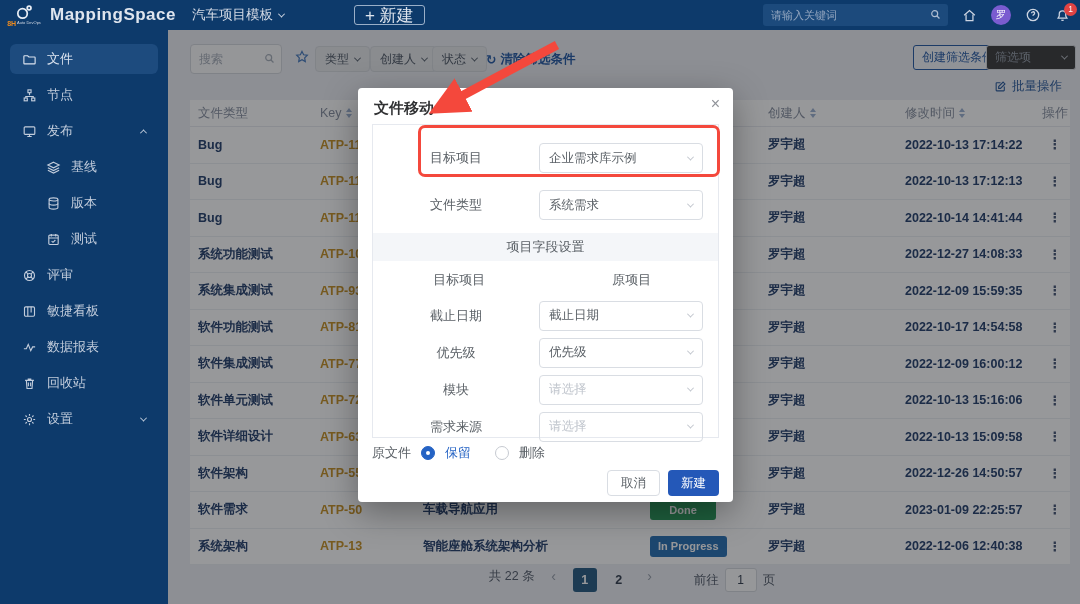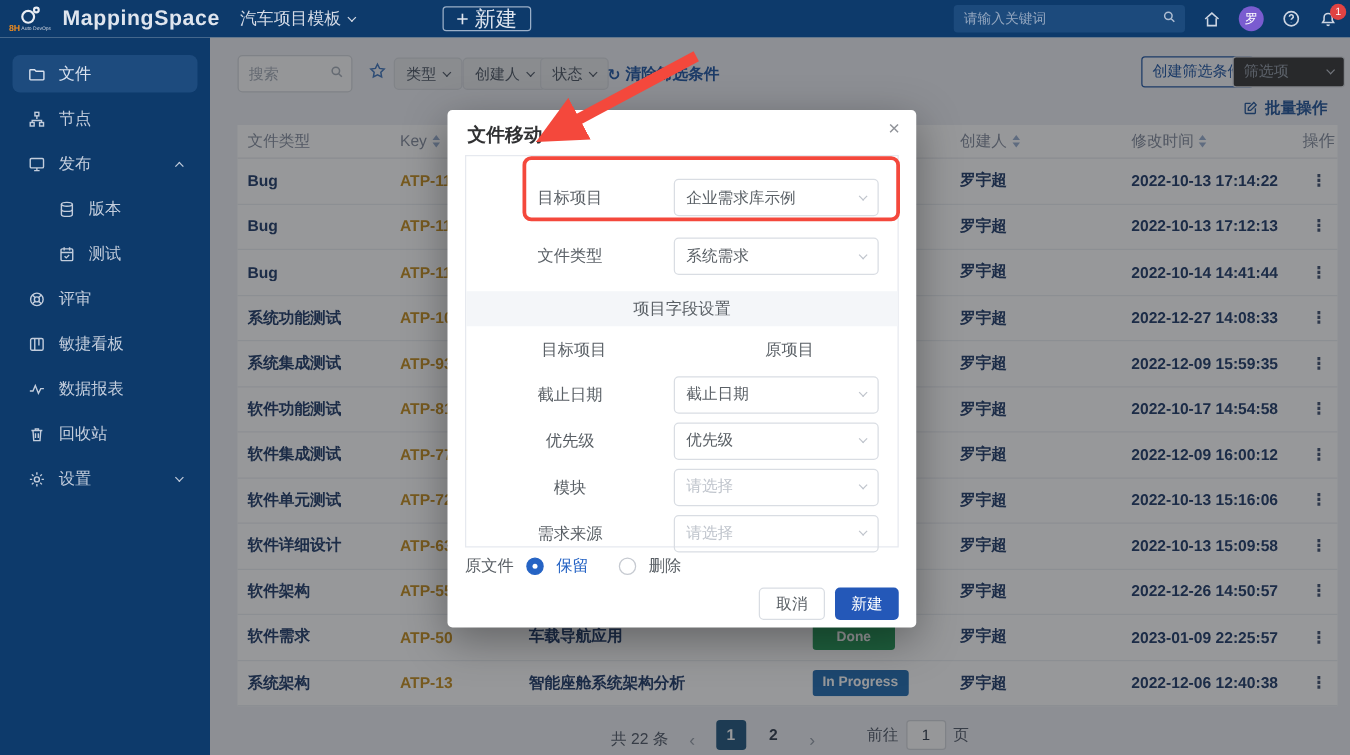--- a/index.html
+++ b/index.html
@@ -40,21 +40,21 @@
   .tb-search { position:absolute; left:22px; top:2px; width:92px; height:30px; }
   .tb-search input { width:100%; height:100%; border:1px solid #d6d9de; border-radius:4px; background:#fbfbfc; font-size:12px; padding:0 24px 0 8px; color:#555e6a; outline:none; }
   .tb-search input::placeholder { color:#aab1bb; }
   .tb-search .mag { position:absolute; right:6px; top:7px; color:#aab1bb; }
   .tb-star { position:absolute; left:126px; top:7px; color:#4a7dc0; }
   .pill { position:absolute; top:4px; height:26px; background:#e8eaed; border:1px solid #d9dce1; border-radius:4px; color:#555e6a; font-size:12px; display:flex; align-items:center; gap:6px; padding:0 9px; }
   .pill-type { left:147px; } .pill-creator { left:202px; } .pill-status { left:264px; }
   .clear-link { position:absolute; left:318px; top:9px; color:#2c5fa8; font-size:12.5px; font-weight:bold; display:flex; gap:4px; align-items:center; }
   .btn-create-filter { position:absolute; left:745px; top:3px; height:25px; padding:0 8px; border:1px solid #2c5fa8; border-radius:3px; color:#2c5fa8; font-size:12px; display:flex; align-items:center; background:#f5f7fa; }
   .sel-filter { position:absolute; left:818px; top:3px; width:90px; height:25px; border:1px solid #d9dce1; border-radius:3px; background:#404040; color:#98a0ab; font-size:12px; display:flex; align-items:center; justify-content:space-between; padding:0 8px; }
-  .batch-ops { position:absolute; left:826px; top:36px; color:#2e5d9e; font-size:12.5px; font-weight:bold; display:flex; align-items:center; gap:5px; }
+  .batch-ops { position:absolute; left:826px; top:36px; color:#2e5d9e; font-size:12.5px; font-weight:normal; display:flex; align-items:center; gap:5px; }
 
   .table { position:absolute; left:22px; right:10px; top:70px; height:465px; background:#fff; }
   .thead { display:flex; align-items:center; height:27px; border-bottom:1px solid #e9ebf0; color:#8b93a3; font-size:12.5px; padding-left:8px; }
   .trow { display:flex; align-items:center; height:36.5px; border-bottom:1px solid #edeff3; font-size:12.5px; padding-left:8px; }
   .c { overflow:hidden; white-space:nowrap; }
   .c.type { width:122px; color:#2b4570; font-weight:bold; }
   .c.key { width:103px; color:#c9952c; font-weight:bold; }
   .c.name { width:227px; color:#2b4570; font-weight:bold; }
   .c.status { width:118px; display:flex; justify-content:flex-start; }
   .c.creator { width:137px; color:#2b4570; font-weight:bold; }
@@ -64,21 +64,21 @@
   .thead .c.ops { justify-content:center; }
   .badge { min-width:66px; height:21px; border-radius:3px; color:#fff; font-size:11px; font-weight:bold; display:flex; align-items:center; justify-content:center; padding:0 8px; }
   .badge.done { background:#2f9e5f; }
   .badge.progress { background:#2e74b5; }
 
   .sorter { display:inline-flex; flex-direction:column; gap:2px; }
   .sorter i { width:0; height:0; border-left:3.5px solid transparent; border-right:3.5px solid transparent; }
   .sorter .up { border-bottom:4px solid #9fb3d2; }
   .sorter .dn { border-top:4px solid #9fb3d2; }
 
-  .pagination { position:absolute; left:0; right:0; top:538px; height:32px; display:flex; align-items:flex-end; justify-content:center; gap:10px; color:#5a6270; font-size:12.5px;padding-left:16px; }
+  .pagination { position:absolute; left:0; right:0; top:538px; height:32px; display:flex; align-items:flex-start; justify-content:center; gap:10px; color:#5a6270; font-size:12.5px;padding-left:16px; }
   .pg-arrow { color:#9aa1ac; font-size:14px; width:18px; text-align:center; }
   .pg-num { width:24px; height:24px; display:flex; align-items:center; justify-content:center; border-radius:3px; font-weight:bold; color:#3a4454; }
   .pg-num.active { background:#2d6086; color:#fff; }
   .pg-goto input { width:32px; height:24px; border:1px solid #d6d9de; border-radius:3px; text-align:center; font-size:12px; color:#3a4454; background:#fdfdfd; outline:none; }
   .pg-goto { display:flex; align-items:center; gap:6px; margin-left:25px; }
 
   
   .overlay { position:absolute; top:30px; left:168px; right:0; bottom:0; background:rgba(8,10,14,.42); z-index:10; }
 
   
@@ -190,20 +190,28 @@
     <div class="side-item">
       <svg class="sicon" viewBox="0 0 24 24" fill="none" stroke="currentColor" stroke-width="1.8">
           <rect x="3.5" y="4.5" width="17" height="12" rx="1.5"></rect>
           <path d="M12 16.5V20M8.5 20h7"></path>
         </svg>
       <span>发布</span>
       <i class="chev up sm chev-right"></i>
     </div>
     <div class="side-item sub">
       <svg class="sicon" viewBox="0 0 24 24" fill="none" stroke="currentColor" stroke-width="1.8">
+          <path d="M12 3.5 21 8l-9 4.5L3 8z"></path>
+          <path d="M3 12.5 12 17l9-4.5"></path>
+          <path d="M3 16.5 12 21l9-4.5"></path>
+        </svg>
+      <span>基线</span>
+    </div>
+    <div class="side-item sub">
+      <svg class="sicon" viewBox="0 0 24 24" fill="none" stroke="currentColor" stroke-width="1.8">
           <ellipse cx="12" cy="5.5" rx="7" ry="2.5"></ellipse>
           <path d="M5 5.5v13c0 1.4 3.1 2.5 7 2.5s7-1.1 7-2.5v-13"></path>
           <path d="M5 12c0 1.4 3.1 2.5 7 2.5s7-1.1 7-2.5"></path>
         </svg>
       <span>版本</span>
     </div>
     <div class="side-item sub">
       <svg class="sicon" viewBox="0 0 24 24" fill="none" stroke="currentColor" stroke-width="1.8">
           <rect x="4.5" y="5" width="15" height="15" rx="1.5"></rect>
           <path d="M8.5 3v4M15.5 3v4M4.5 9.5h15"></path>

